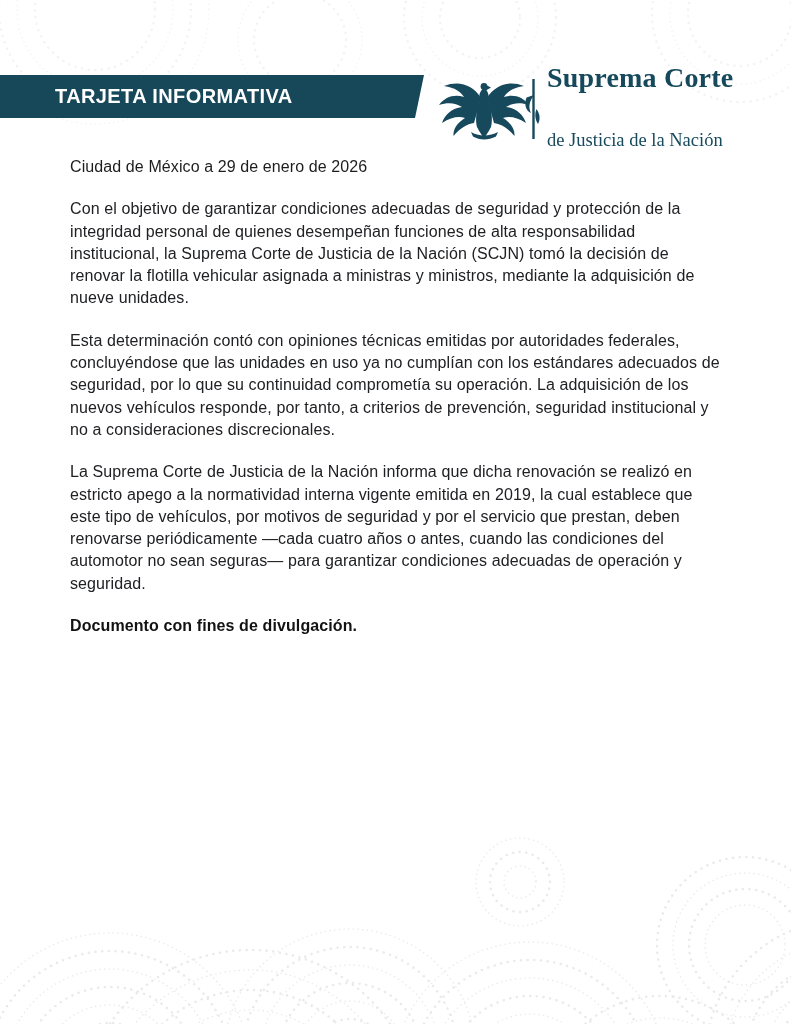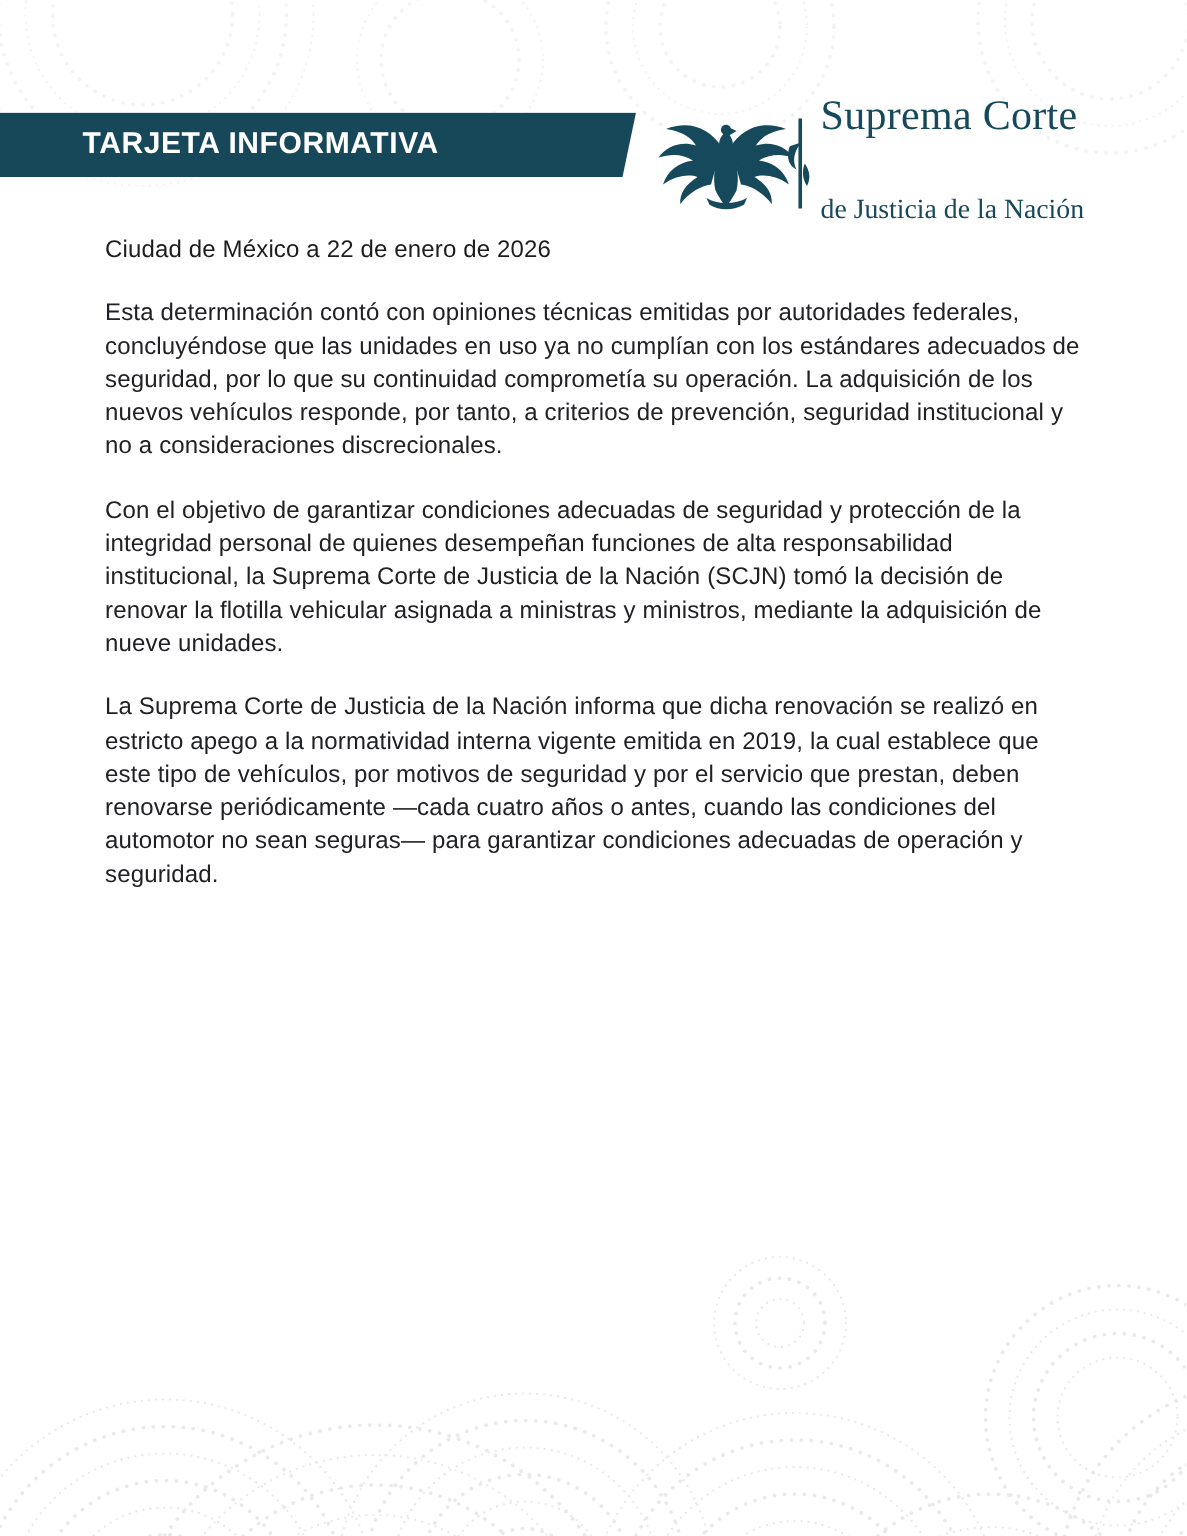--- a/index.html
+++ b/index.html
@@ -29,21 +29,21 @@
   .banner span{
     color:#ffffff;font-size:20px;font-weight:bold;
     letter-spacing:0.4px;padding-left:55px;
   }
   .logo{
     position:absolute;left:437px;top:64px;
     display:flex;align-items:center;z-index:2;
   }
   .eagle{display:block;width:104px;height:66px;}
   .logo-text{margin-left:6px;color:#17495C;font-family:"Liberation Serif", serif;}
-  .logo-line1{font-size:28px;font-weight:normal;line-height:28px;letter-spacing:0.2px;}
+  .logo-line1{font-size:28px;font-weight:bold;line-height:28px;letter-spacing:0.2px;}
   .logo-line2{font-size:18.5px;line-height:21px;margin-top:38px;}
   
   .content{
     position:absolute;left:70px;right:68px;top:156px;z-index:2;
     color:#202124;
   }
   .dateline{font-size:16px;margin:0 0 25px;color:#1d1d1f;}
   .doc-title{
     font-size:16.5px;font-weight:bold;color:#1A4B61;
     margin:0 0 26px;letter-spacing:0.1px;
@@ -156,22 +156,23 @@
         </g>
       </svg>
       <div class="logo-text">
         <div class="logo-line1">Suprema Corte</div>
         <div class="logo-line2">de Justicia de la Nación</div>
       </div>
     </div>
   </header>
 
   <main class="content">
-    <p class="dateline">Ciudad de México a 22 de enero de 2026</p>
+    <p class="dateline">Ciudad de México a 29 de enero de 2026</p>
 
 
+    <p>Con el objetivo de garantizar condiciones adecuadas de seguridad y protección de la integridad personal de quienes desempeñan funciones de alta responsabilidad institucional, la Suprema Corte de Justicia de la Nación (SCJN) tomó la decisión de renovar la flotilla vehicular asignada a ministras y ministros, mediante la adquisición de nueve unidades.</p>
     <p>Esta determinación contó con opiniones técnicas emitidas por autoridades federales, concluyéndose que las unidades en uso ya no cumplían con los estándares adecuados de seguridad, por lo que su continuidad comprometía su operación. La adquisición de los nuevos vehículos responde, por tanto, a criterios de prevención, seguridad institucional y no a consideraciones discrecionales.</p>
-    <p>Con el objetivo de garantizar condiciones adecuadas de seguridad y protección de la integridad personal de quienes desempeñan funciones de alta responsabilidad institucional, la Suprema Corte de Justicia de la Nación (SCJN) tomó la decisión de renovar la flotilla vehicular asignada a ministras y ministros, mediante la adquisición de nueve unidades.</p>
     <p>La Suprema Corte de Justicia de la Nación informa que dicha renovación se realizó en estricto apego a la normatividad interna vigente emitida en 2019, la cual establece que este tipo de vehículos, por motivos de seguridad y por el servicio que prestan, deben renovarse periódicamente —cada cuatro años o antes, cuando las condiciones del automotor no sean seguras— para garantizar condiciones adecuadas de operación y seguridad.</p>
 
+    <p class="footer-note">Documento con fines de divulgación.</p>
   </main>
 
 </div>
 
 </body></html>

